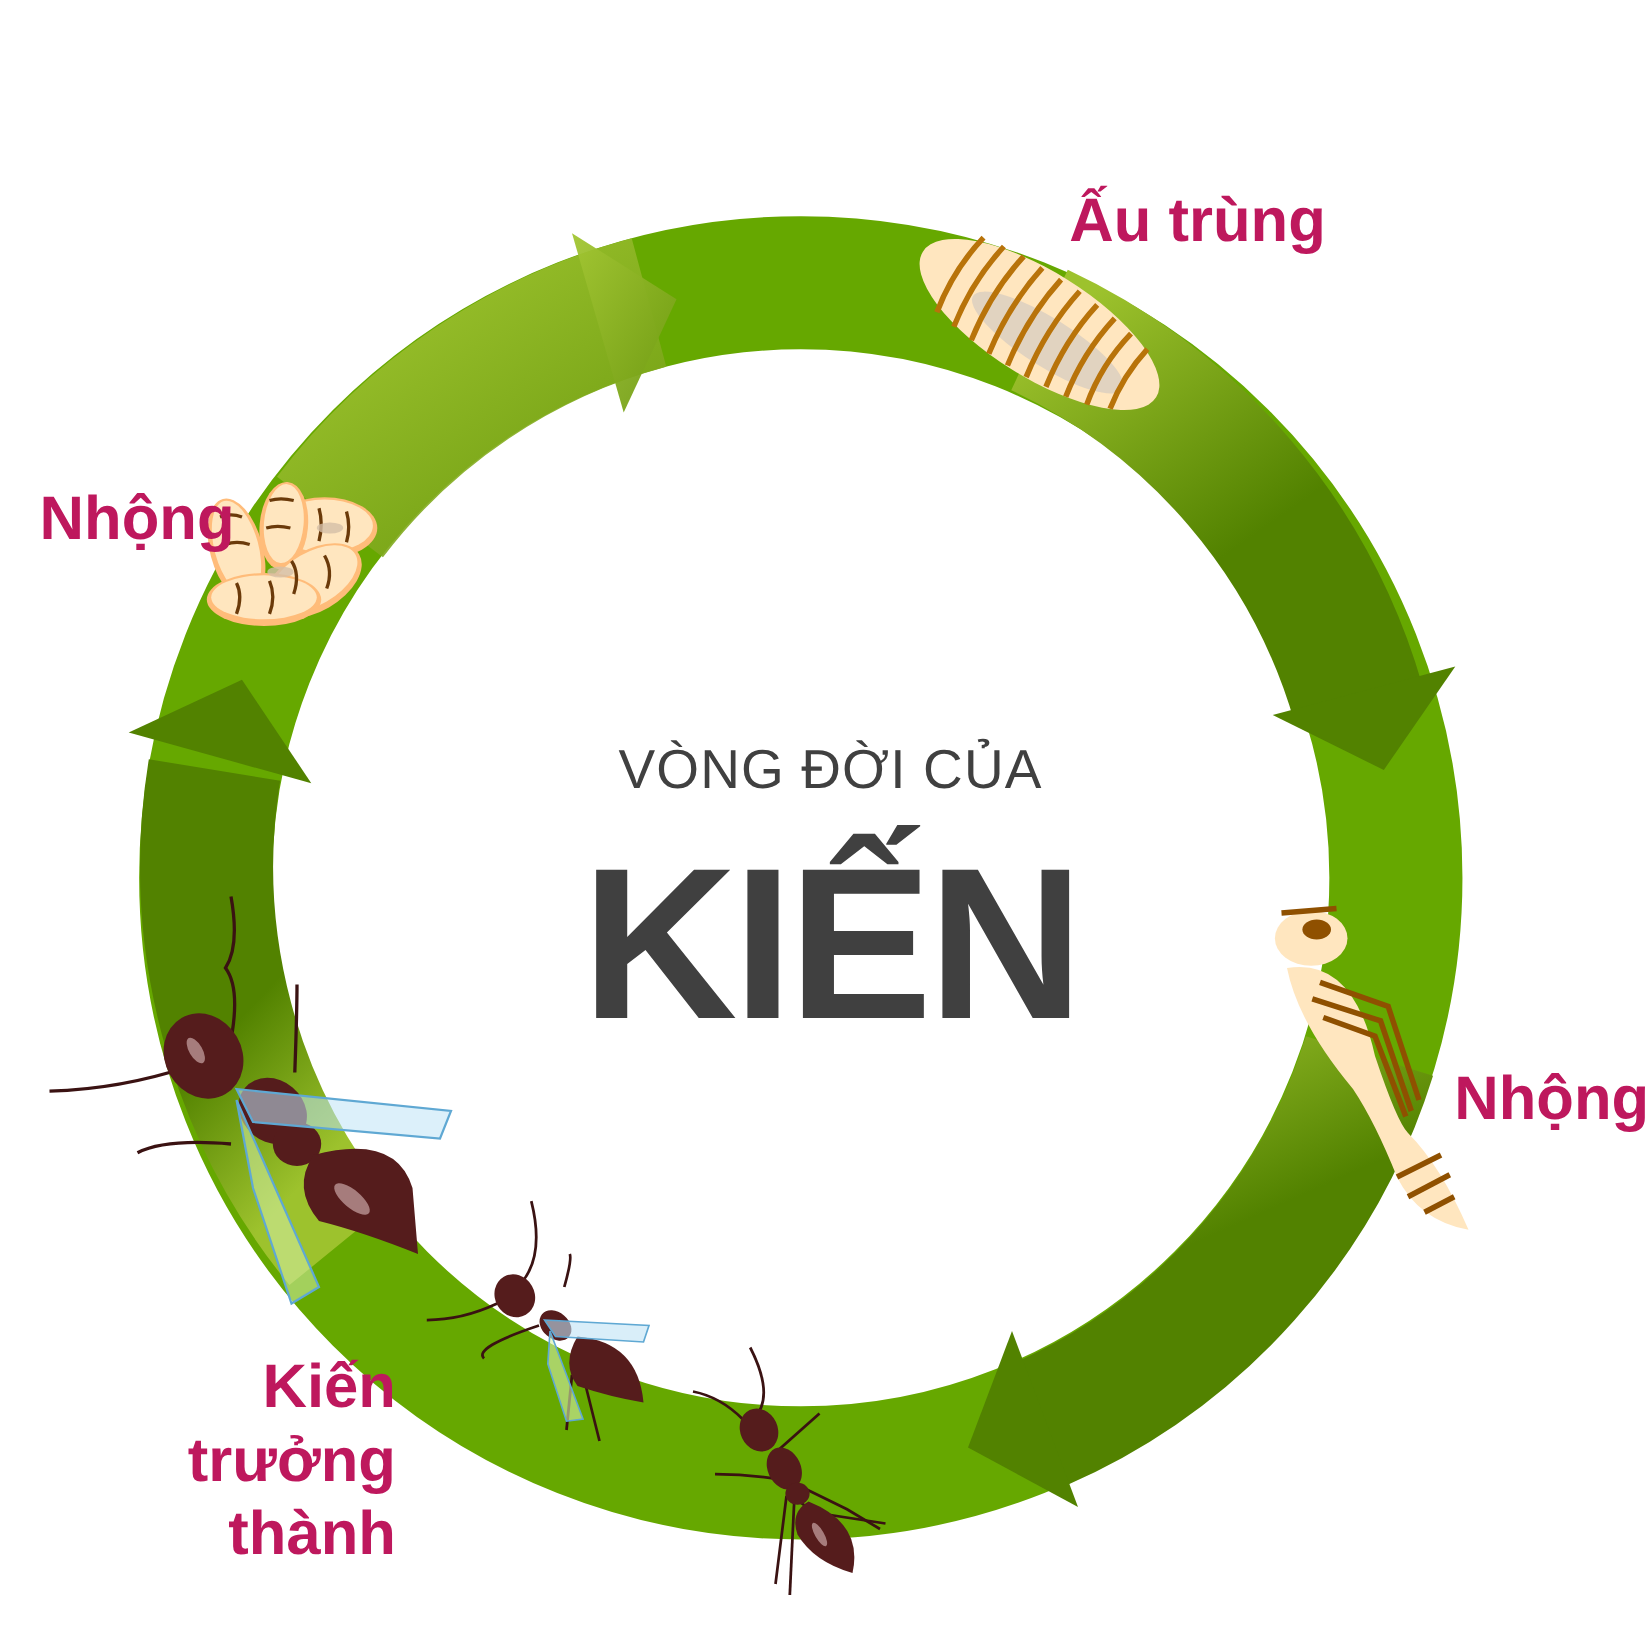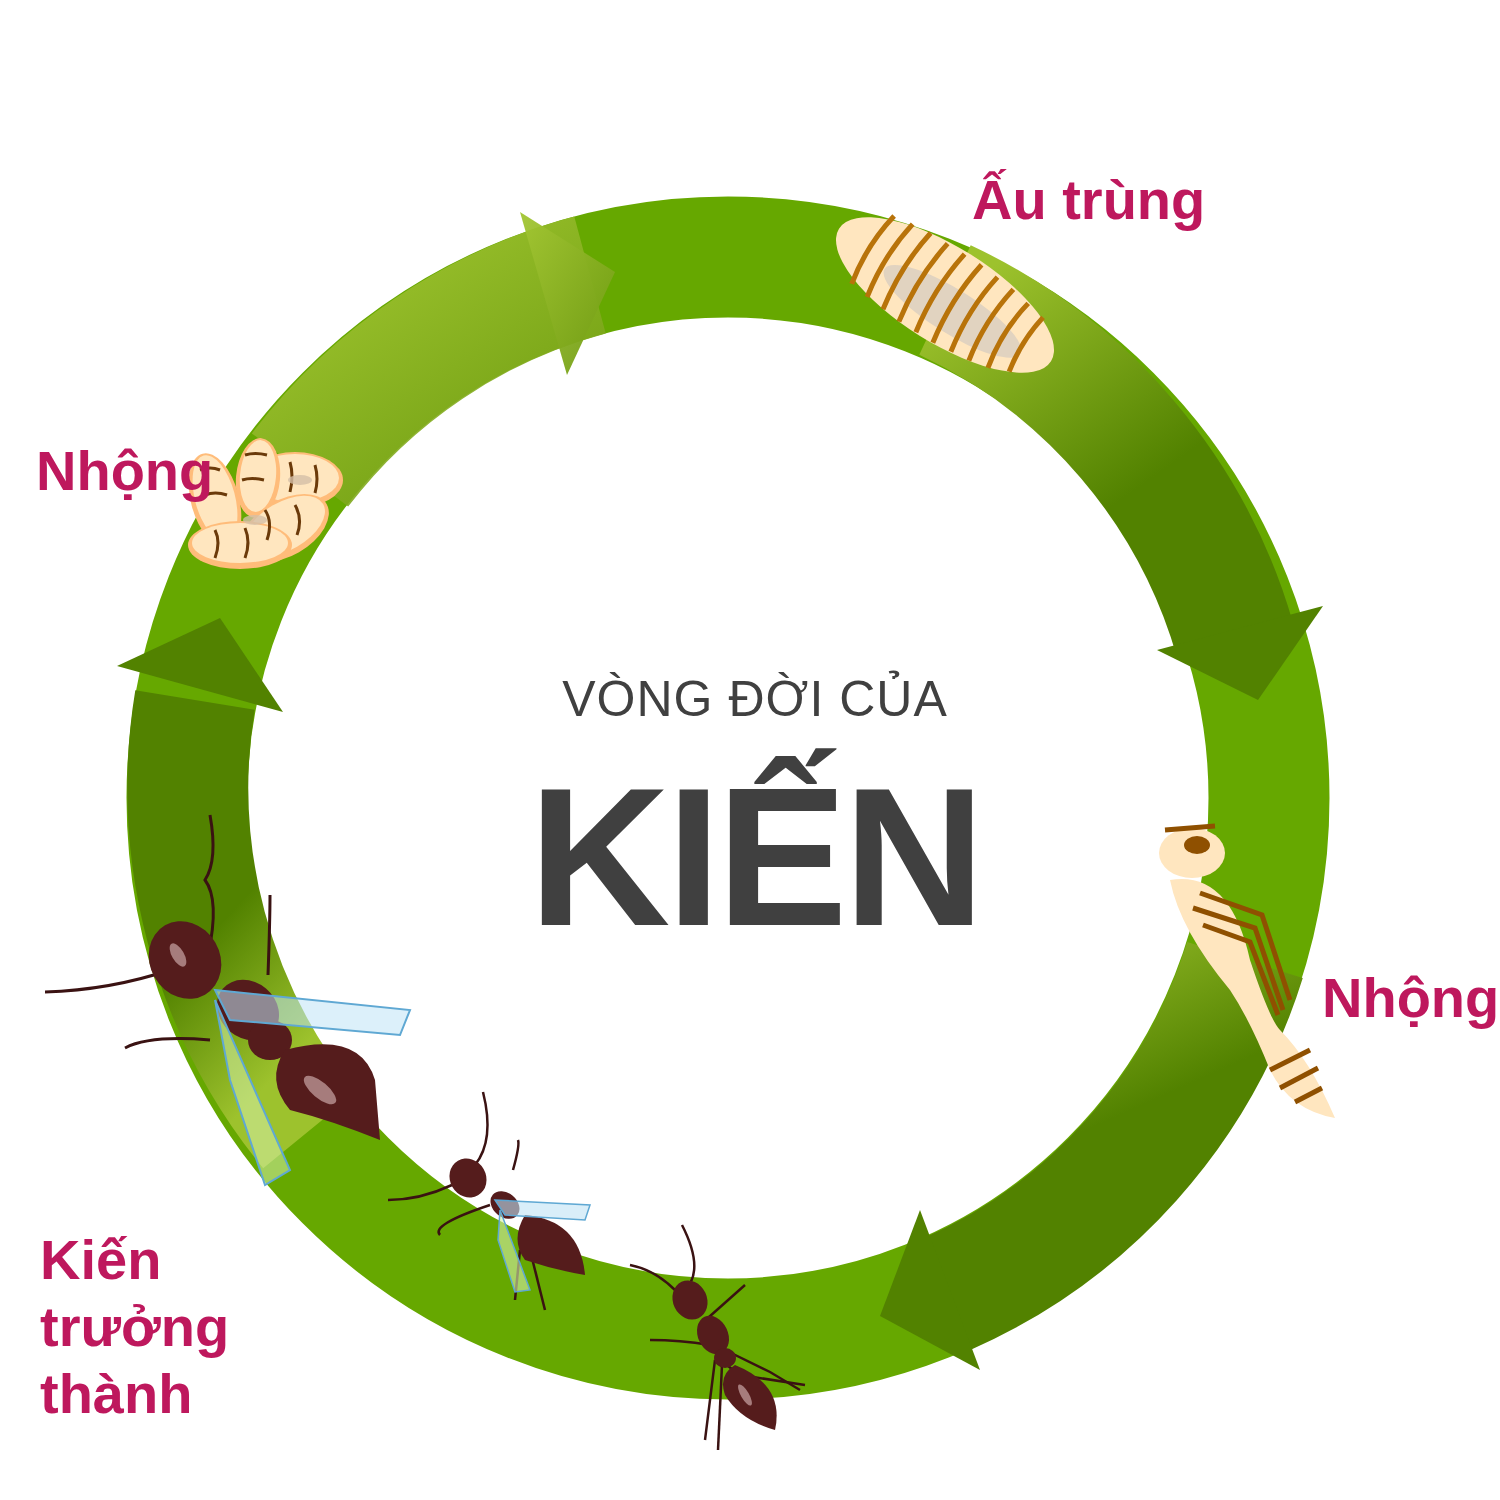--- a/index.html
+++ b/index.html
@@ -2,21 +2,21 @@
 <html><head>
 <meta charset="utf-8">
 <style>
   html, body { margin: 0; padding: 0; background: #ffffff; }
   body { width: 1500px; height: 1500px; position: relative; overflow: hidden; font-family: "Liberation Sans", "DejaVu Sans", sans-serif; }
   #diagram { position: absolute; left: 0; top: 0; width: 1500px; height: 1500px; }
   .label { position: absolute; color: #be185d; font-weight: 700; font-size: 56px; line-height: 1.2; white-space: nowrap; }
   #label-larva { left: 972px; top: 166px; }
   #label-egg { left: 36px; top: 437px; }
   #label-pupa { left: 1322px; top: 964px; text-align: center; }
-  #label-adult { left: 40px; top: 1226px; width: 320px; text-align: left; white-space: normal; }
+  #label-adult { left: 40px; top: 1226px; width: 320px; text-align: right; white-space: normal; }
   #title-sub { position: absolute; left: 0; width: 1510px; top: 670px; text-align: center; font-size: 50px; color: #404040; font-weight: 400; letter-spacing: 1px; }
   #title-main { position: absolute; left: 0; width: 1510px; top: 760px; text-align: center; font-size: 196px; color: #404040; font-weight: 900; line-height: 1; letter-spacing: -4px; }
 </style>
 </head>
 <body>
 
 <svg id="diagram" viewBox="0 0 1500 1500" xmlns="http://www.w3.org/2000/svg">
   <defs>
     <linearGradient id="gLight" x1="0" y1="0" x2="1" y2="1">
       <stop offset="0" stop-color="#A3C633"></stop>

